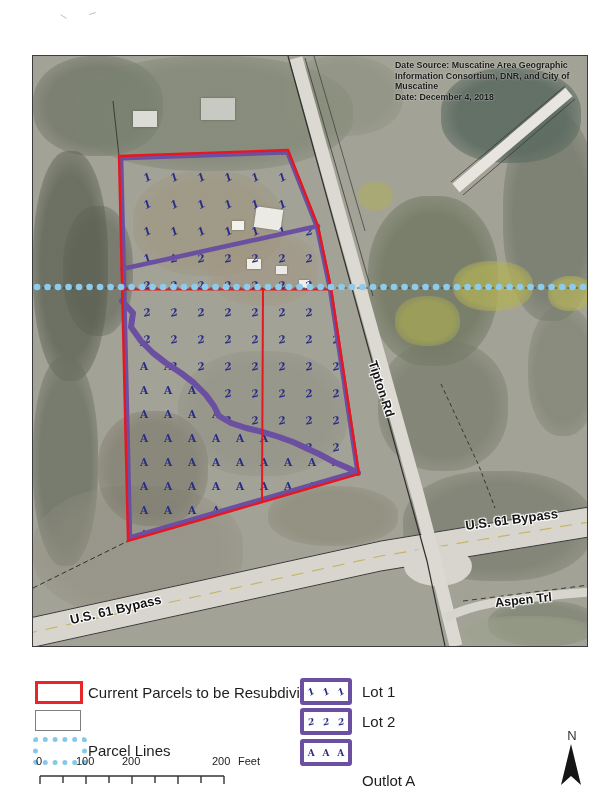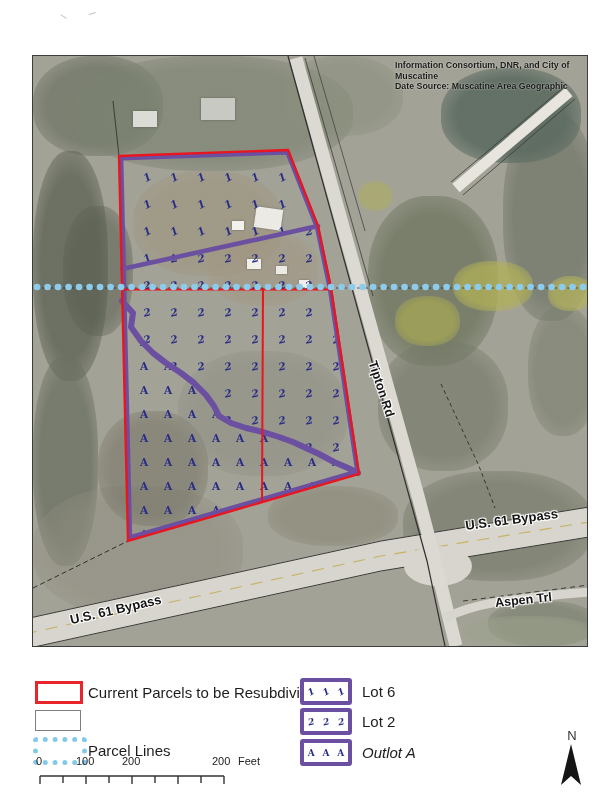--- a/index.html
+++ b/index.html
@@ -646,22 +646,23 @@
 
       <path d="M86,100 L255,94 L285,170 L298,232 L326,418 L95,485 Z" stroke="#e8161f" stroke-width="2.4" fill="none" stroke-linejoin="miter"></path>
       <path d="M89,233.5 L298,233.5" stroke="#e8161f" stroke-width="2" fill="none"></path>
       <path d="M230,232 L229,447" stroke="#e8161f" stroke-width="2" fill="none"></path>
 
       <path d="M2,232 L552,232" stroke="#222" stroke-width="0.7" fill="none" stroke-dasharray="4 3"></path>
       <path d="M4,231 L552,231" stroke="#8ccbeb" stroke-width="6.6" fill="none" stroke-linecap="round" stroke-dasharray="0.1 10.4"></path>
     </svg>
 
     <div id="credits">
+      <div>Date Source: Muscatine Area Geographic</div>
       <div>Information Consortium, DNR, and City of Muscatine</div>
-      <div>Date Source: Muscatine Area Geographic</div>
+      <div>Date: December 4, 2018</div>
     </div>
     <div class="maplabel" style="left:346px;top:303px;font-size:12.5px;transform:rotate(72deg);transform-origin:left top;">Tipton Rd</div>
     <div class="maplabel" style="left:432px;top:456px;font-size:13px;transform:rotate(-7.5deg);">U.S. 61 Bypass</div>
     <div class="maplabel" style="left:36px;top:546px;font-size:13px;transform:rotate(-13deg);">U.S. 61 Bypass</div>
     <div class="maplabel" style="left:462px;top:537px;font-size:12.5px;transform:rotate(-6deg);">Aspen Trl</div>
   </div>
 
 
   <div class="sw" id="sw-red"></div>
   <div class="leglabel" style="left:88px;top:684px;">Current Parcels to be Resubdivided</div>
@@ -669,35 +670,35 @@
   <div class="sw" id="sw-gray"></div>
   <div class="leglabel" style="left:88px;top:742px;">Parcel Lines</div>
 
   <div class="sw" id="sw-dots"></div>
 
   <div id="swp1" class="sw-purple">
       <span class="mk" style="font-style: italic; transform: rotate(-28deg);">1</span>
       <span class="mk" style="font-style: italic; transform: rotate(-28deg);">1</span>
       <span class="mk" style="font-style: italic; transform: rotate(-28deg);">1</span>
     </div>
-  <div class="leglabel" style="left:362px;top:683px;">Lot 6</div>
+  <div class="leglabel" style="left:362px;top:683px;">Lot 1</div>
 
   <div id="swp2" class="sw-purple">
       <span class="mk" style="font-style: italic; transform: rotate(-12deg);">2</span>
       <span class="mk" style="font-style: italic; transform: rotate(-12deg);">2</span>
       <span class="mk" style="font-style: italic; transform: rotate(-12deg);">2</span>
     </div>
   <div class="leglabel" style="left:362px;top:713px;">Lot 2</div>
 
   <div id="swp3" class="sw-purple">
       <span class="mk" style="font-style: normal; transform: rotate(0deg);">A</span>
       <span class="mk" style="font-style: normal; transform: rotate(0deg);">A</span>
       <span class="mk" style="font-style: normal; transform: rotate(0deg);">A</span>
     </div>
-  <div class="leglabel" style="left:362px;top:744px;font-style:italic;">Outlot A</div>
+  <div class="leglabel" style="left:362px;top:772px;">Outlot A</div>
 
   <span class="scalelbl" style="left:36px;top:755px;">0</span>
   <span class="scalelbl" style="left:76px;top:755px;">100</span>
   <span class="scalelbl" style="left:122px;top:755px;">200</span>
   <span class="scalelbl" style="left:212px;top:755px;">200</span>
   <span class="scalelbl" style="left:238px;top:755px;">Feet</span>
   <svg id="scalebar" width="200" height="16" viewBox="0 0 200 16">
     <line x1="6" y1="6" x2="190" y2="6" stroke="#333" stroke-width="1.4"></line>
     <g stroke="#333" stroke-width="1.4">
       <line x1="6" y1="6" x2="6" y2="14"></line>

